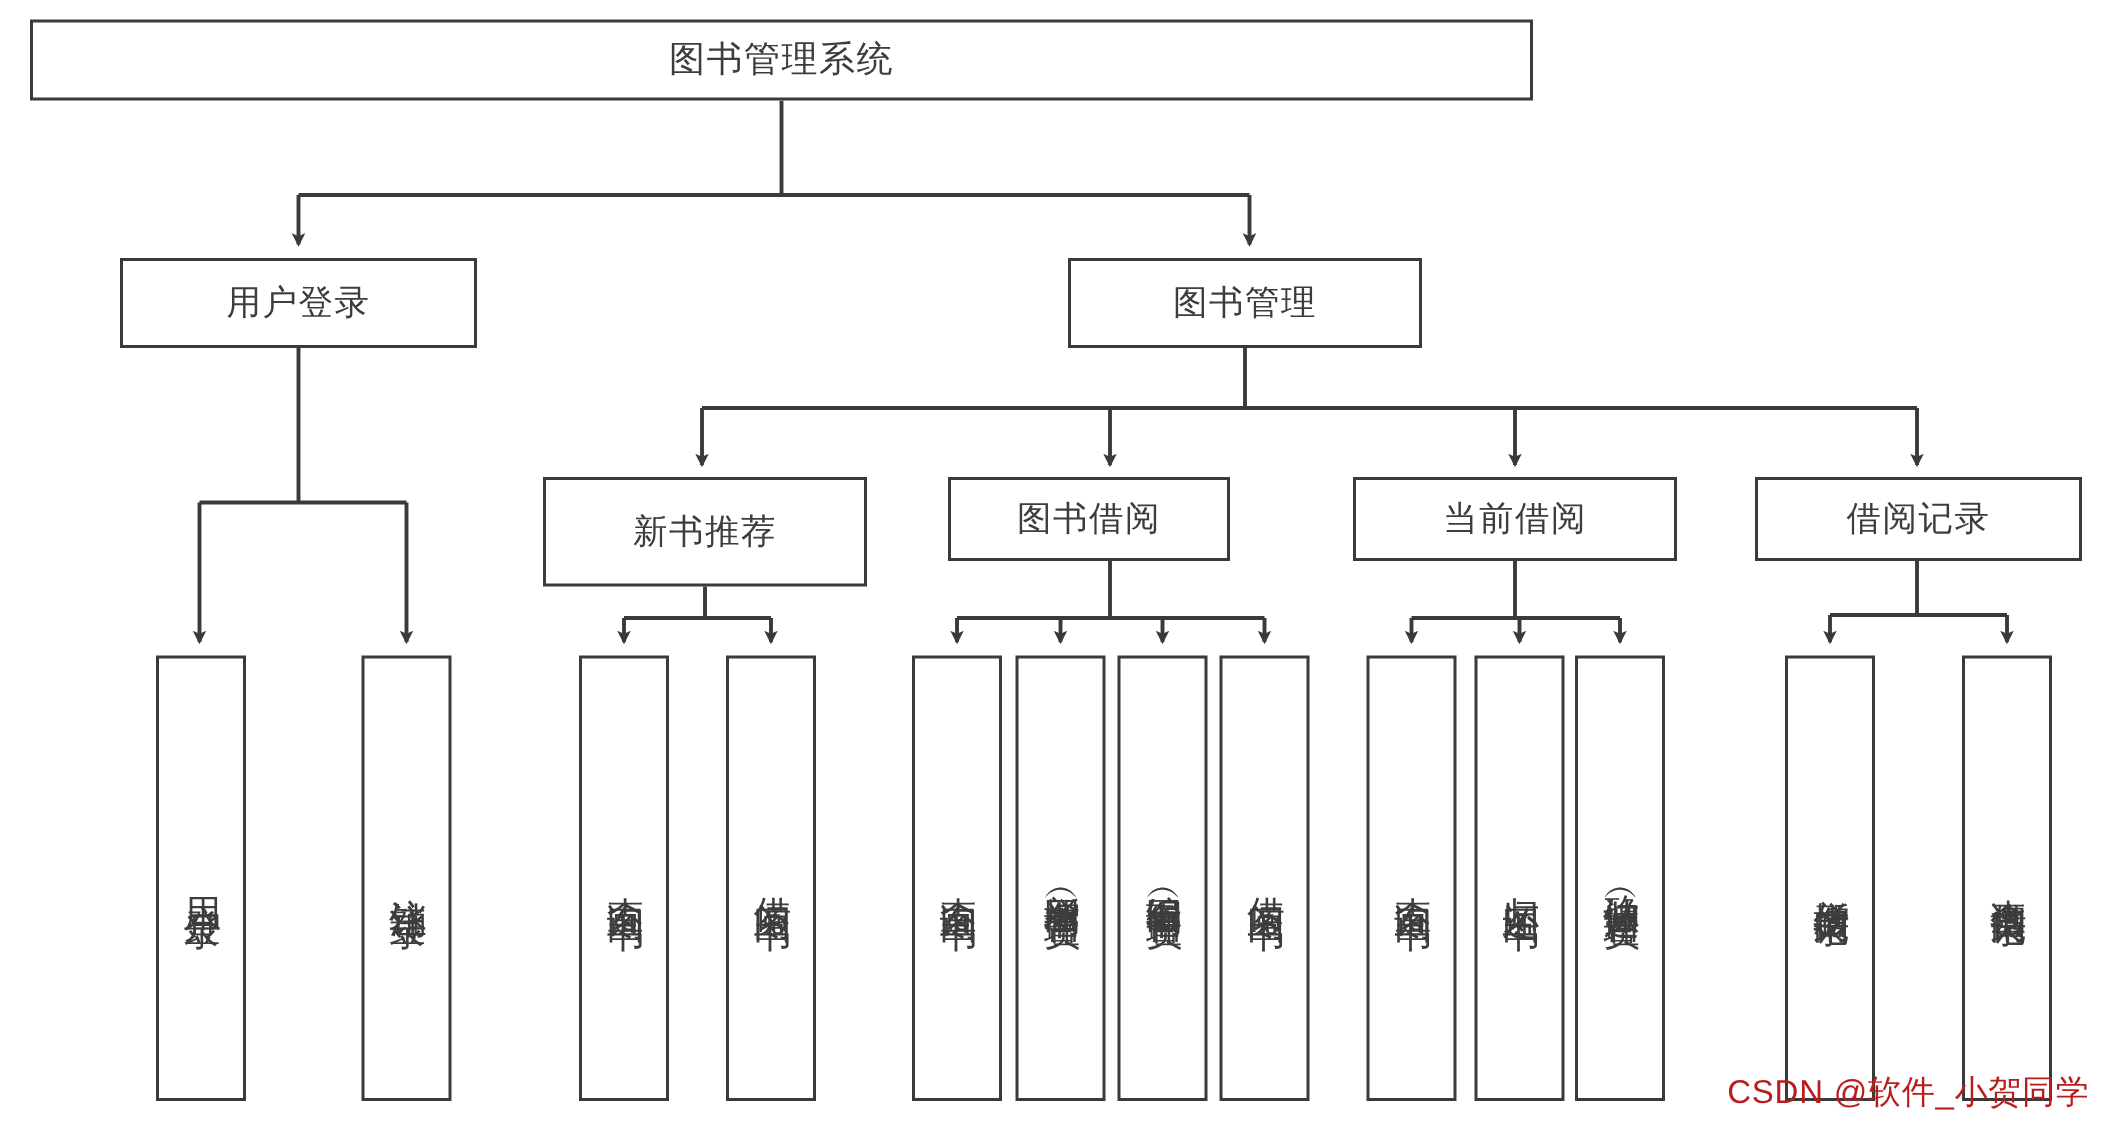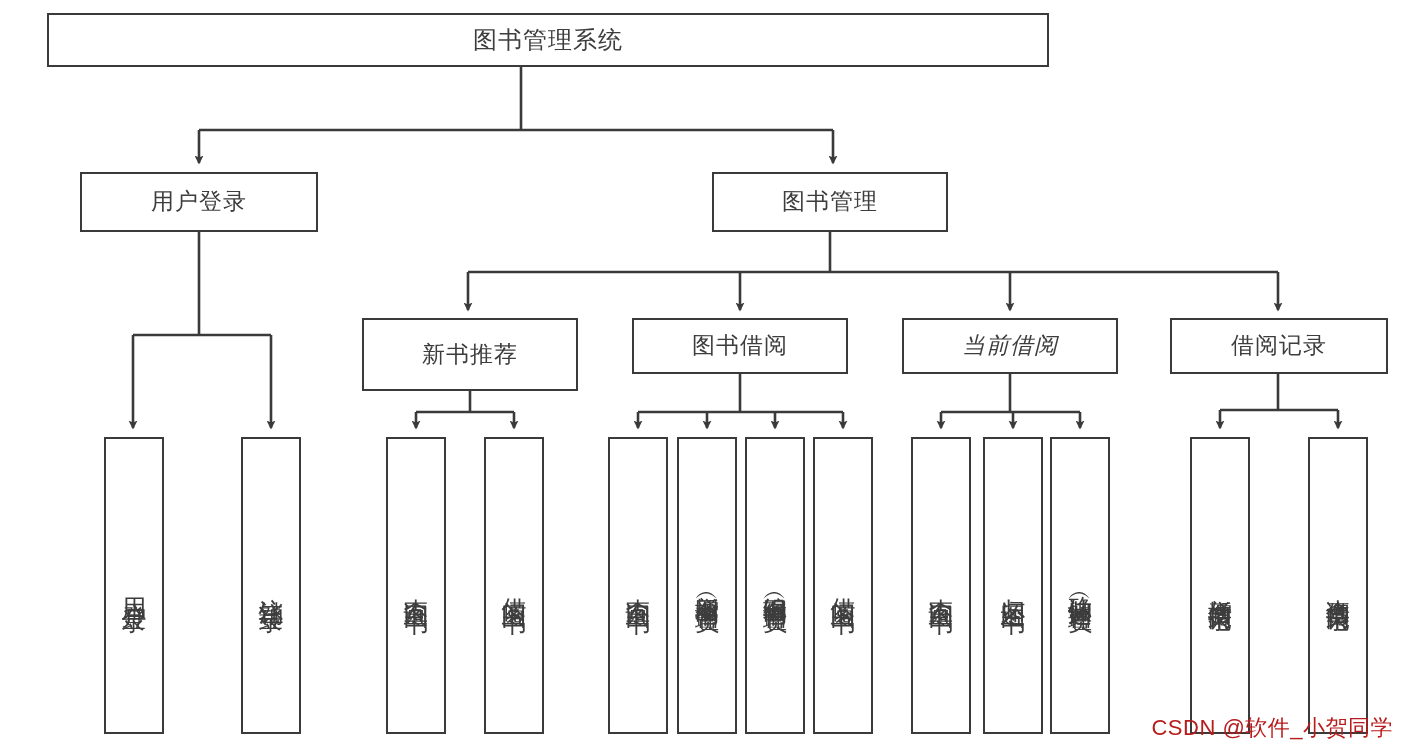--- a/index.html
+++ b/index.html
@@ -35,21 +35,20 @@
     justify-content: center;
     z-index: 2;
   }
   .node.horiz {
     font-size: 23px;
     letter-spacing: 1px;
     line-height: 1.1;
   }
   .node.root {
     font-size: 24px;
-    margin-left: 27px;
   }
   .node.vert {
     writing-mode: vertical-rl;
     text-orientation: upright;
     font-size: 25px;
     letter-spacing: 4px;
     line-height: 1.0;
     padding-top: 4px;
     padding-bottom: 4px;
     align-items: center;
@@ -125,22 +124,22 @@
       <path d="M1338,410 L1338,428" marker-end="url(#arrow)"></path>
     </g>
   </svg>
 
   <div class="node horiz root" style="left: 20px; top: 13px; width: 1002px; height: 54px;">图书管理系统</div>
 
   <div class="node horiz" style="left: 80px; top: 172px; width: 238px; height: 60px;">用户登录</div>
   <div class="node horiz" style="left: 712px; top: 172px; width: 236px; height: 60px;">图书管理</div>
 
   <div class="node horiz" style="left: 362px; top: 318px; width: 216px; height: 73px;">新书推荐</div>
-  <div class="node horiz" style="left: 632px; top: 318px; width: 216px; height: 56px;">图书借阅</div>
-  <div class="node horiz" style="left: 902px; top: 318px; width: 216px; height: 56px; font-style: italic;">当前借阅</div>
+  <div class="node horiz" style="left: 632px; top: 318px; width: 188px; height: 56px;">图书借阅</div>
+  <div class="node horiz" style="left: 902px; top: 318px; width: 216px; height: 56px;">当前借阅</div>
   <div class="node horiz" style="left: 1170px; top: 318px; width: 218px; height: 56px; font-family: Liberation Serif, serif;">借阅记录</div>
 
   <div class="node vert" style="left: 104px; top: 437px; width: 60px; height: 297px;">用户登录</div>
   <div class="node vert" style="left: 241px; top: 437px; width: 60px; height: 297px;">注销登录</div>
   <div class="node vert" style="left: 386px; top: 437px; width: 60px; height: 297px;">查询图书</div>
   <div class="node vert" style="left: 484px; top: 437px; width: 60px; height: 297px;">借阅图书</div>
   <div class="node vert" style="left: 608px; top: 437px; width: 60px; height: 297px;">查询图书</div>
   <div class="node vert longtxt" style="left: 677px; top: 437px; width: 60px; height: 297px;">新增图书（管理员）</div>
   <div class="node vert longtxt" style="left: 745px; top: 437px; width: 60px; height: 297px;">编辑图书（管理员）</div>
   <div class="node vert" style="left: 813px; top: 437px; width: 60px; height: 297px;">借阅图书</div>

